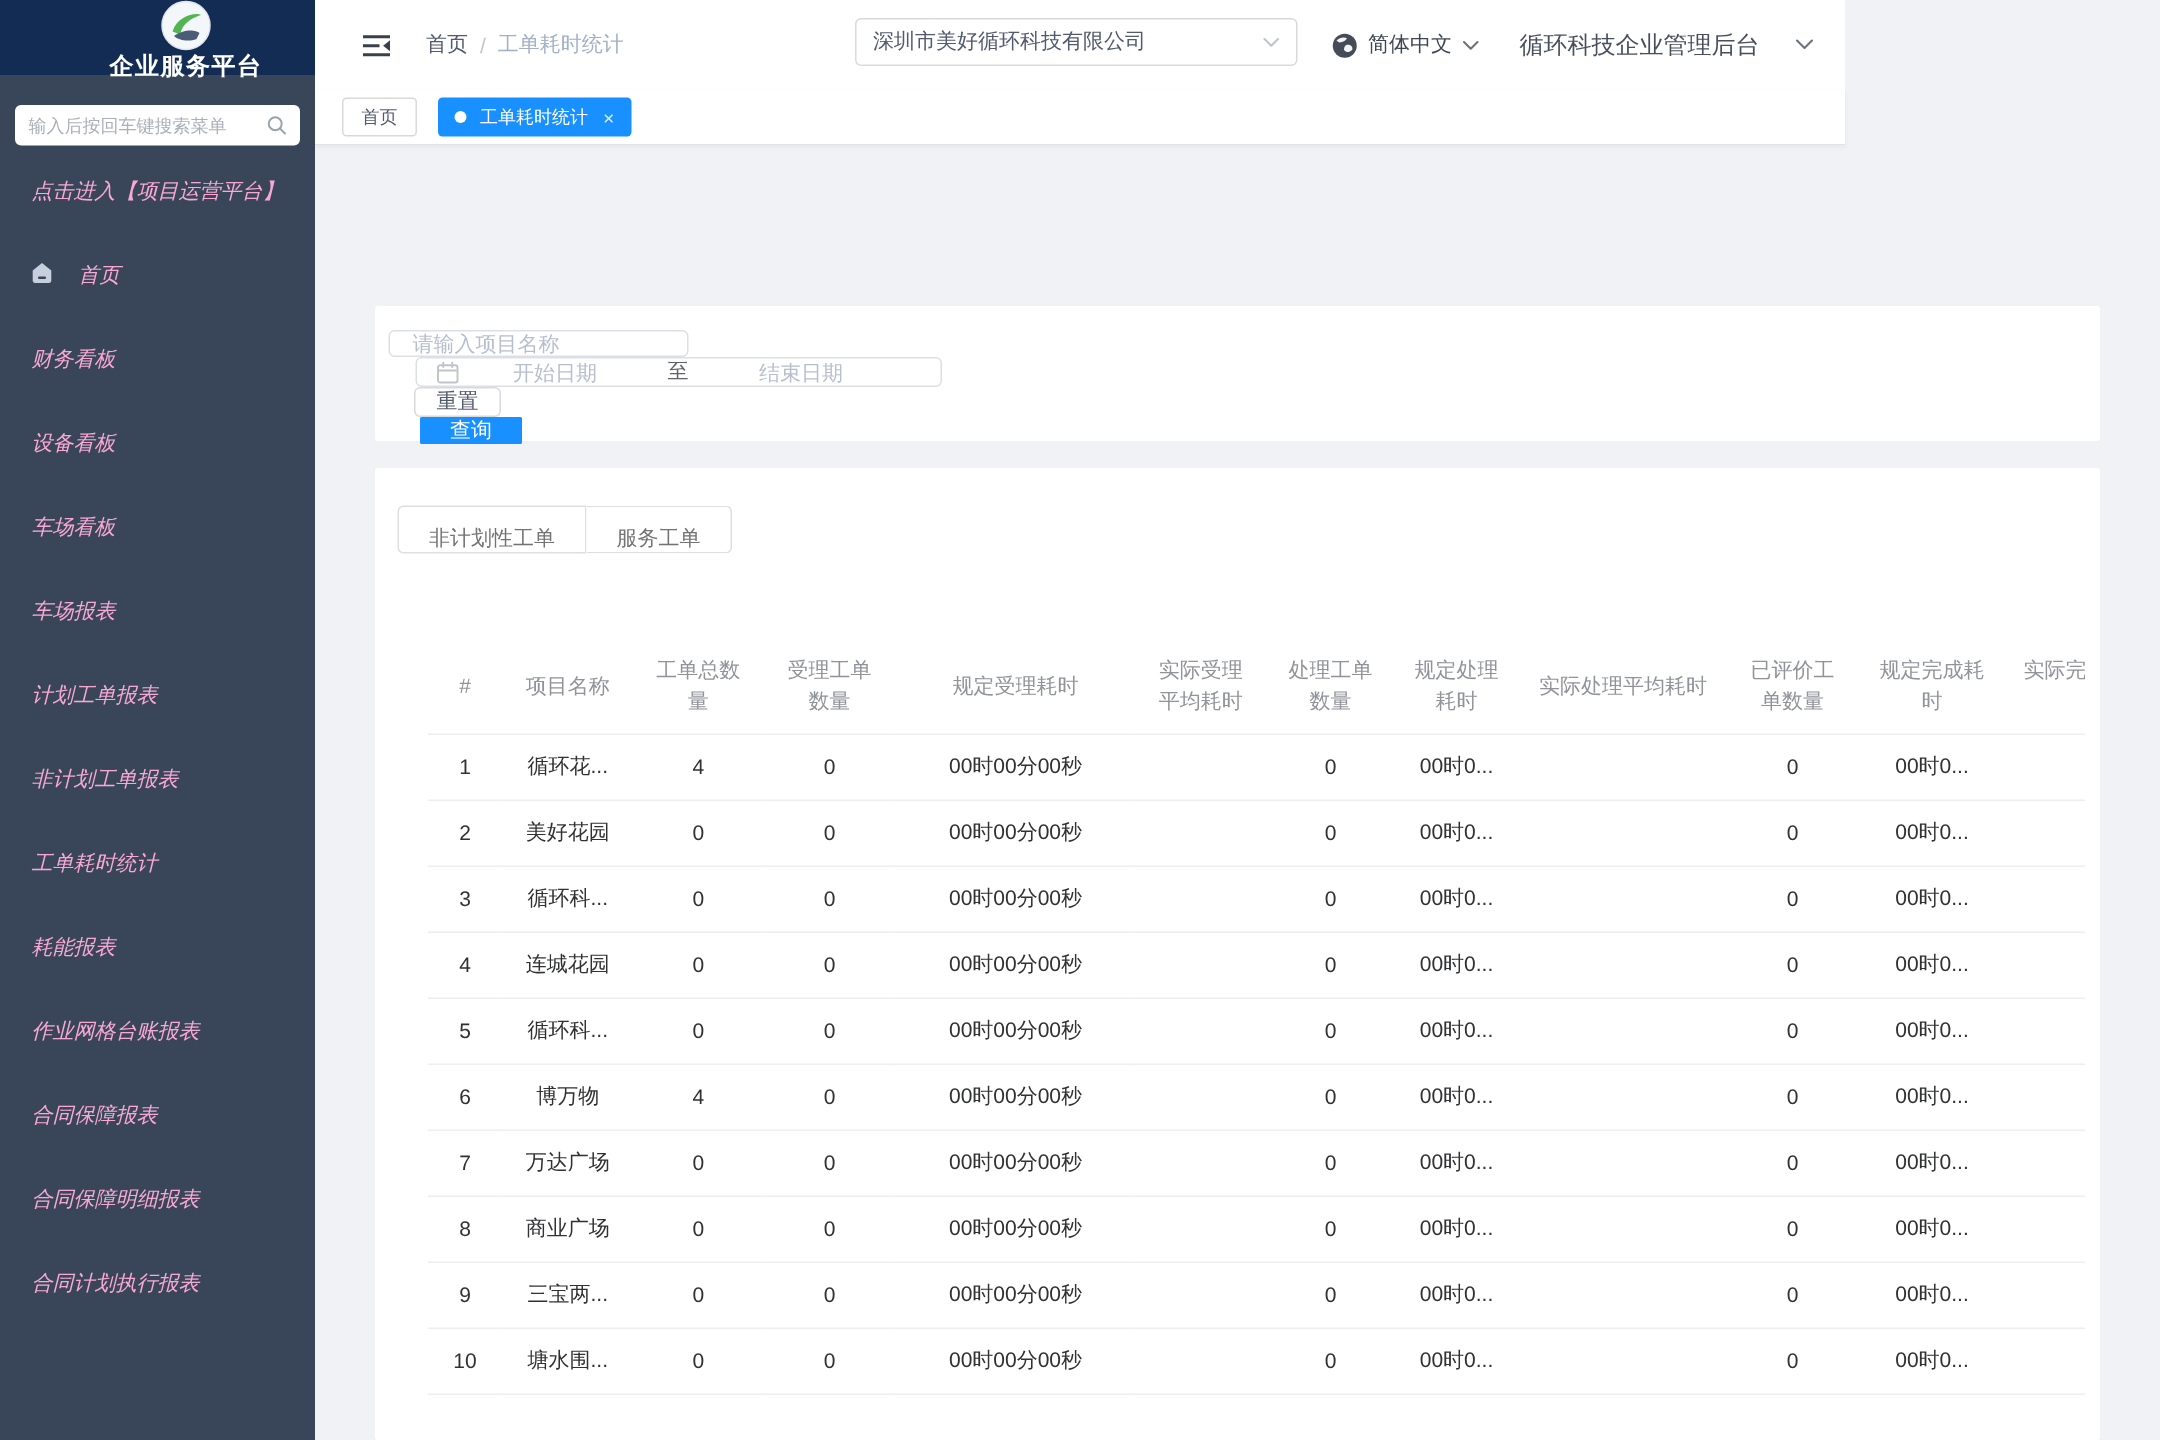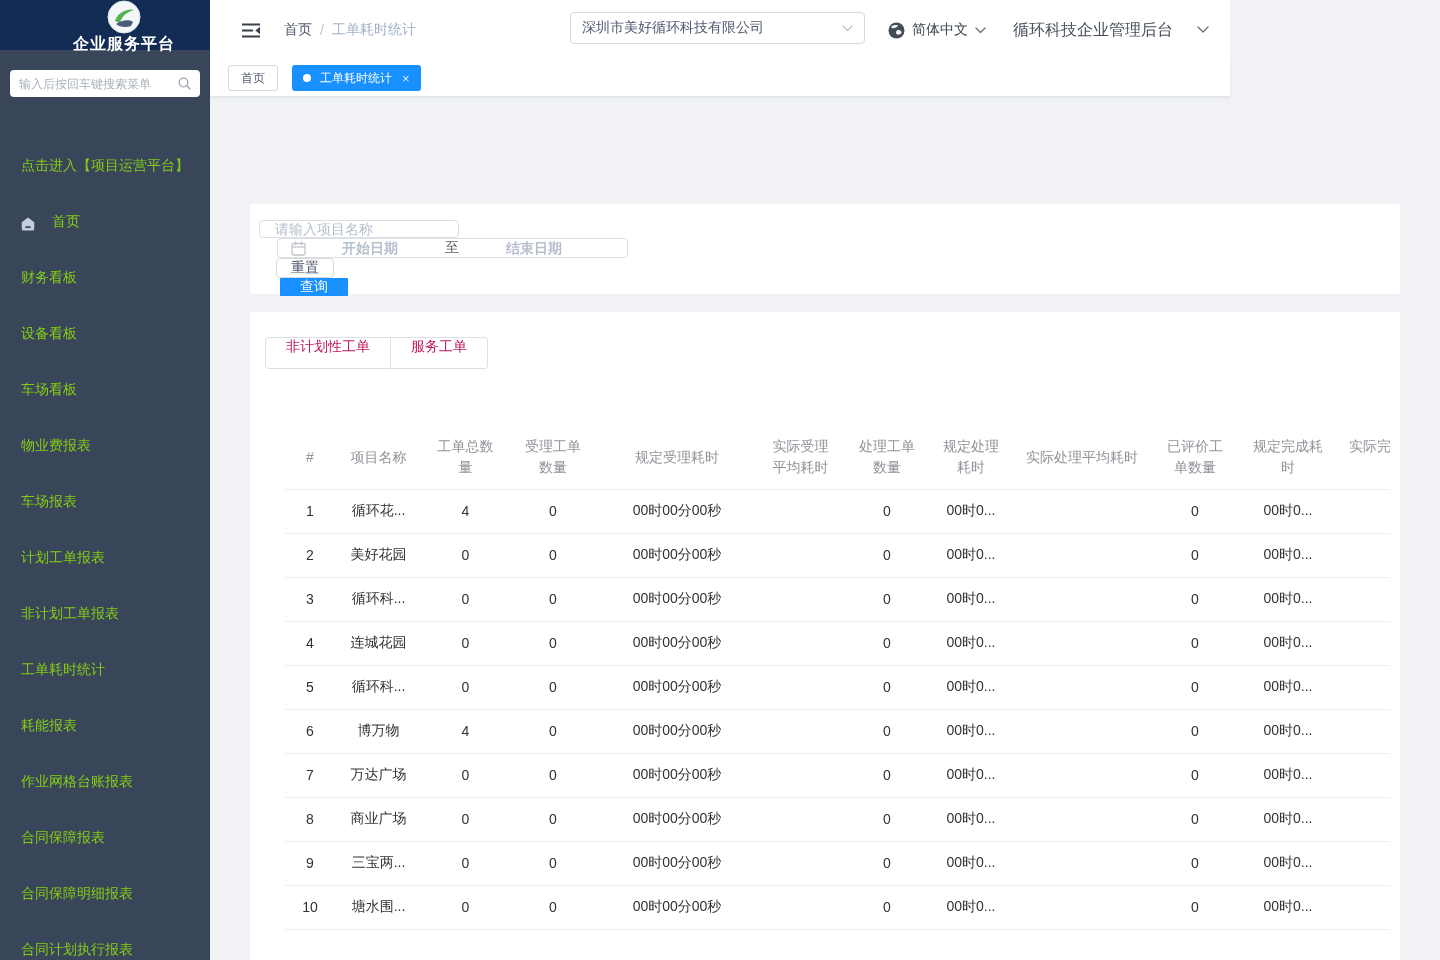--- a/index.html
+++ b/index.html
@@ -34,23 +34,24 @@
   }
   .search-box input {
     flex: 1; border: none; outline: none; font-size: 12px; color: #a16207;
     font-family: inherit; background: transparent; min-width: 0;
   }
   .search-box input::placeholder { color: #aab0ba; }
   .search-icon { flex: 0 0 auto; }
 
   .menu { margin-top: 22px; }
   .menu-item {
-    height: 56px; display: flex; align-items: flex-end;
-    padding-left: 21px; color: #84cc16; font-size: 14px; cursor: pointer;
+    height: 56px; display: flex; align-items: flex-start;
+    padding-left: 21px; color: #f9a8d4; font-size: 14px; cursor: pointer;
     white-space: nowrap;
+    font-style: italic;
   }
   .menu-item.with-icon .home-icon { margin-right: 17px; }
 
   
   .header {
     position: absolute; left: 210px; top: 0;
     width: 1020px; height: 60px; background: #fff;
     display: flex; align-items: center;
   }
   .fold-icon { margin-left: 32px; cursor: pointer; }
@@ -111,21 +112,21 @@
     padding: 0 15px; font-size: 14px; color: #606266; outline: none; font-family: inherit;
   }
   .project-input::placeholder { color: #b6bfce; }
   .date-range {
     margin-left: 18px; width: 351px; height: 36px;
     border: 1px solid #dcdfe6; border-radius: 4px;
     display: flex; align-items: center; padding-left: 13px; background: #fff;
   }
   .date-range input {
     border: none; outline: none; width: 128px; text-align: center;
-    font-size: 14px; color: #606266; font-family: inherit; background: transparent; font-weight: bold;
+    font-size: 14px; color: #606266; font-family: inherit; background: transparent;
   }
   .date-range input::placeholder { color: #b6bfce; }
   .date-sep { width: 36px; text-align: center; color: #606266; font-size: 14px; }
   .btn-reset {
     margin-left: 17px; width: 58px; height: 36px;
     border: 1px solid #d9d9d9; border-radius: 4px; background: #fff;
     color: #515a6e; font-size: 14px; font-family: inherit; cursor: pointer;
   }
   .btn-query {
     margin-left: 21px; width: 68px; height: 36px;
@@ -134,22 +135,22 @@
   }
 
   
   .content-card {
     position: absolute; left: 250px; top: 312px;
     width: 1150px; height: 648px; background: #fff; border-radius: 2px;
     overflow: hidden;
   }
   .radio-group { display: inline-flex; margin: 25px 0 0 15px; }
   .radio-btn {
-    height: 32px; padding: 0 20px; display: flex; align-items: flex-start;
-    border: 1px solid #dcdfe6; background: #fff; color: #be185d; font-size: 14px; cursor: pointer;
+    height: 32px; padding: 0 20px; display: flex; align-items: flex-end;
+    border: 1px solid #dcdfe6; background: #fff; color: #737373; font-size: 14px; cursor: pointer;
     white-space: nowrap;
   }
   .radio-btn:first-child { border-radius: 4px 0 0 4px; }
   .radio-btn:last-child { border-radius: 0 4px 4px 0; border-left: none; }
 
   .table-wrap { margin: 56px 0 0 35px; width: 1105px; overflow: hidden; }
   table { width: 1173px; table-layout: fixed; border-collapse: collapse; }
   th {
     height: 64px; font-size: 14px; font-weight: 400; color: #909399;
     text-align: center; vertical-align: middle; line-height: 1.45;
@@ -196,23 +197,20 @@
         <span>首页</span>
       </div>
       <div class="menu-item">
         <span>财务看板</span>
       </div>
       <div class="menu-item">
         <span>设备看板</span>
       </div>
       <div class="menu-item">
         <span>车场看板</span>
-      </div>
-      <div class="menu-item">
-        <span>物业费报表</span>
       </div>
       <div class="menu-item">
         <span>车场报表</span>
       </div>
       <div class="menu-item">
         <span>计划工单报表</span>
       </div>
       <div class="menu-item">
         <span>非计划工单报表</span>
       </div>

